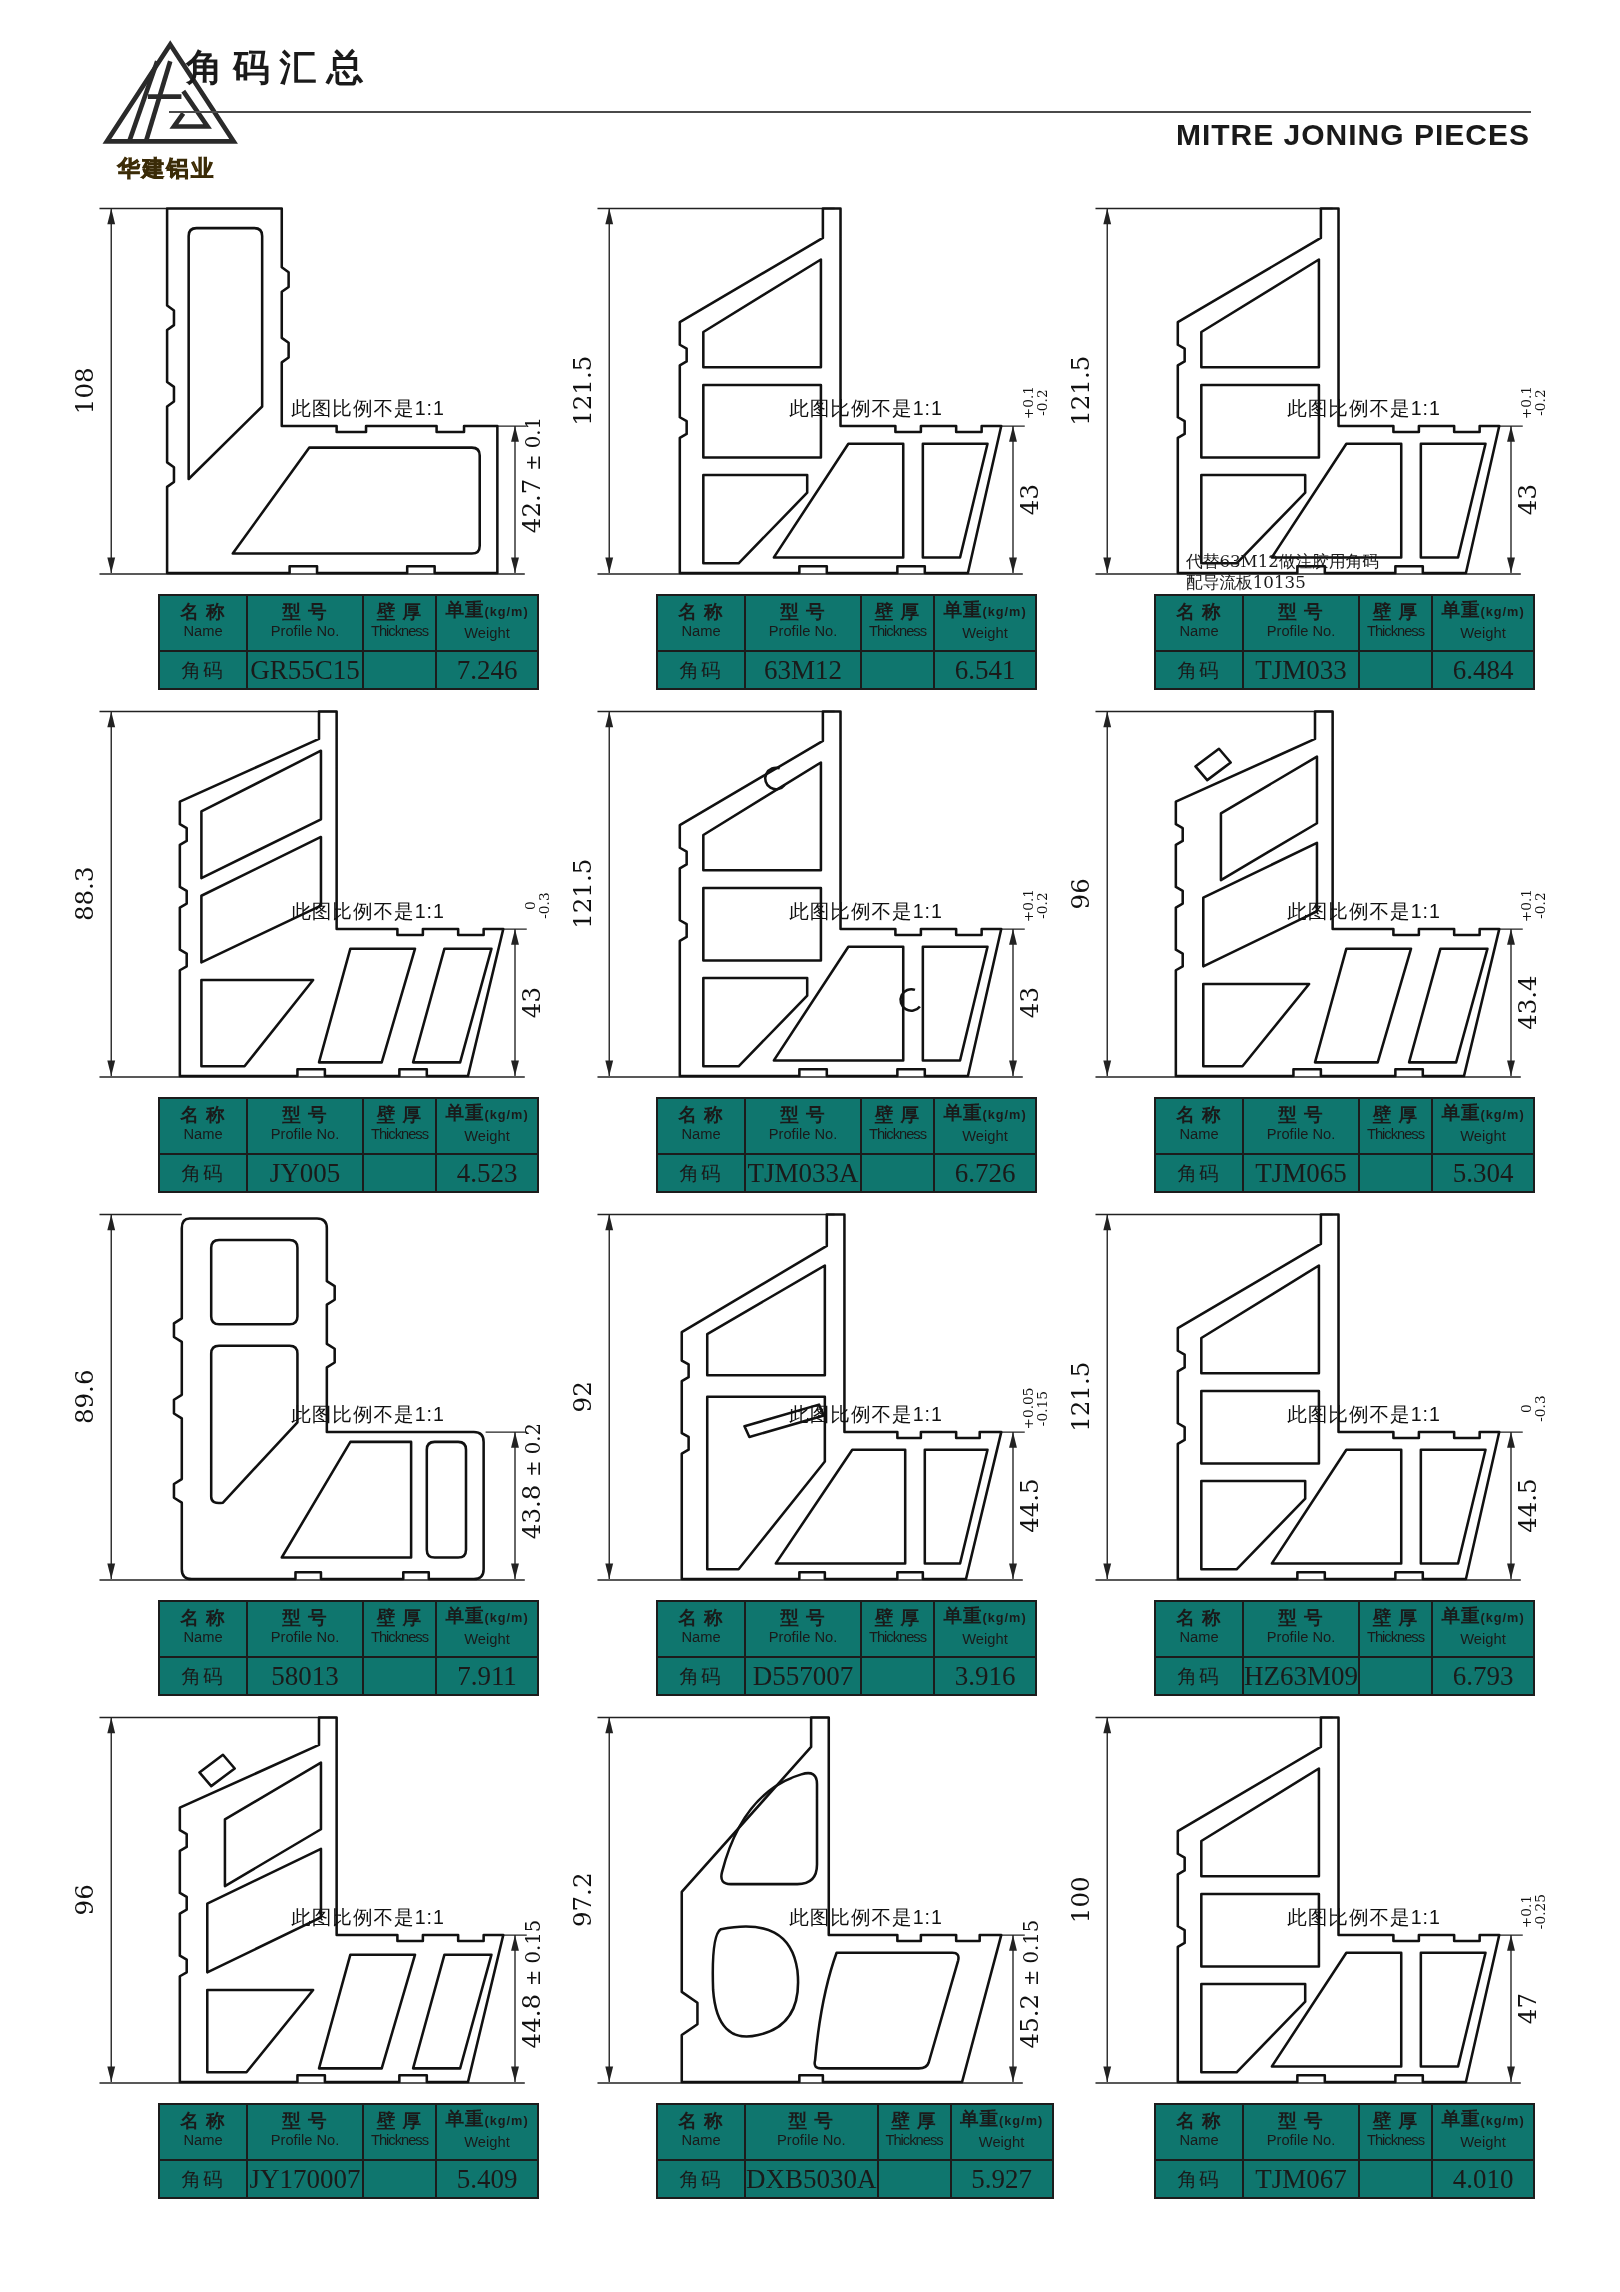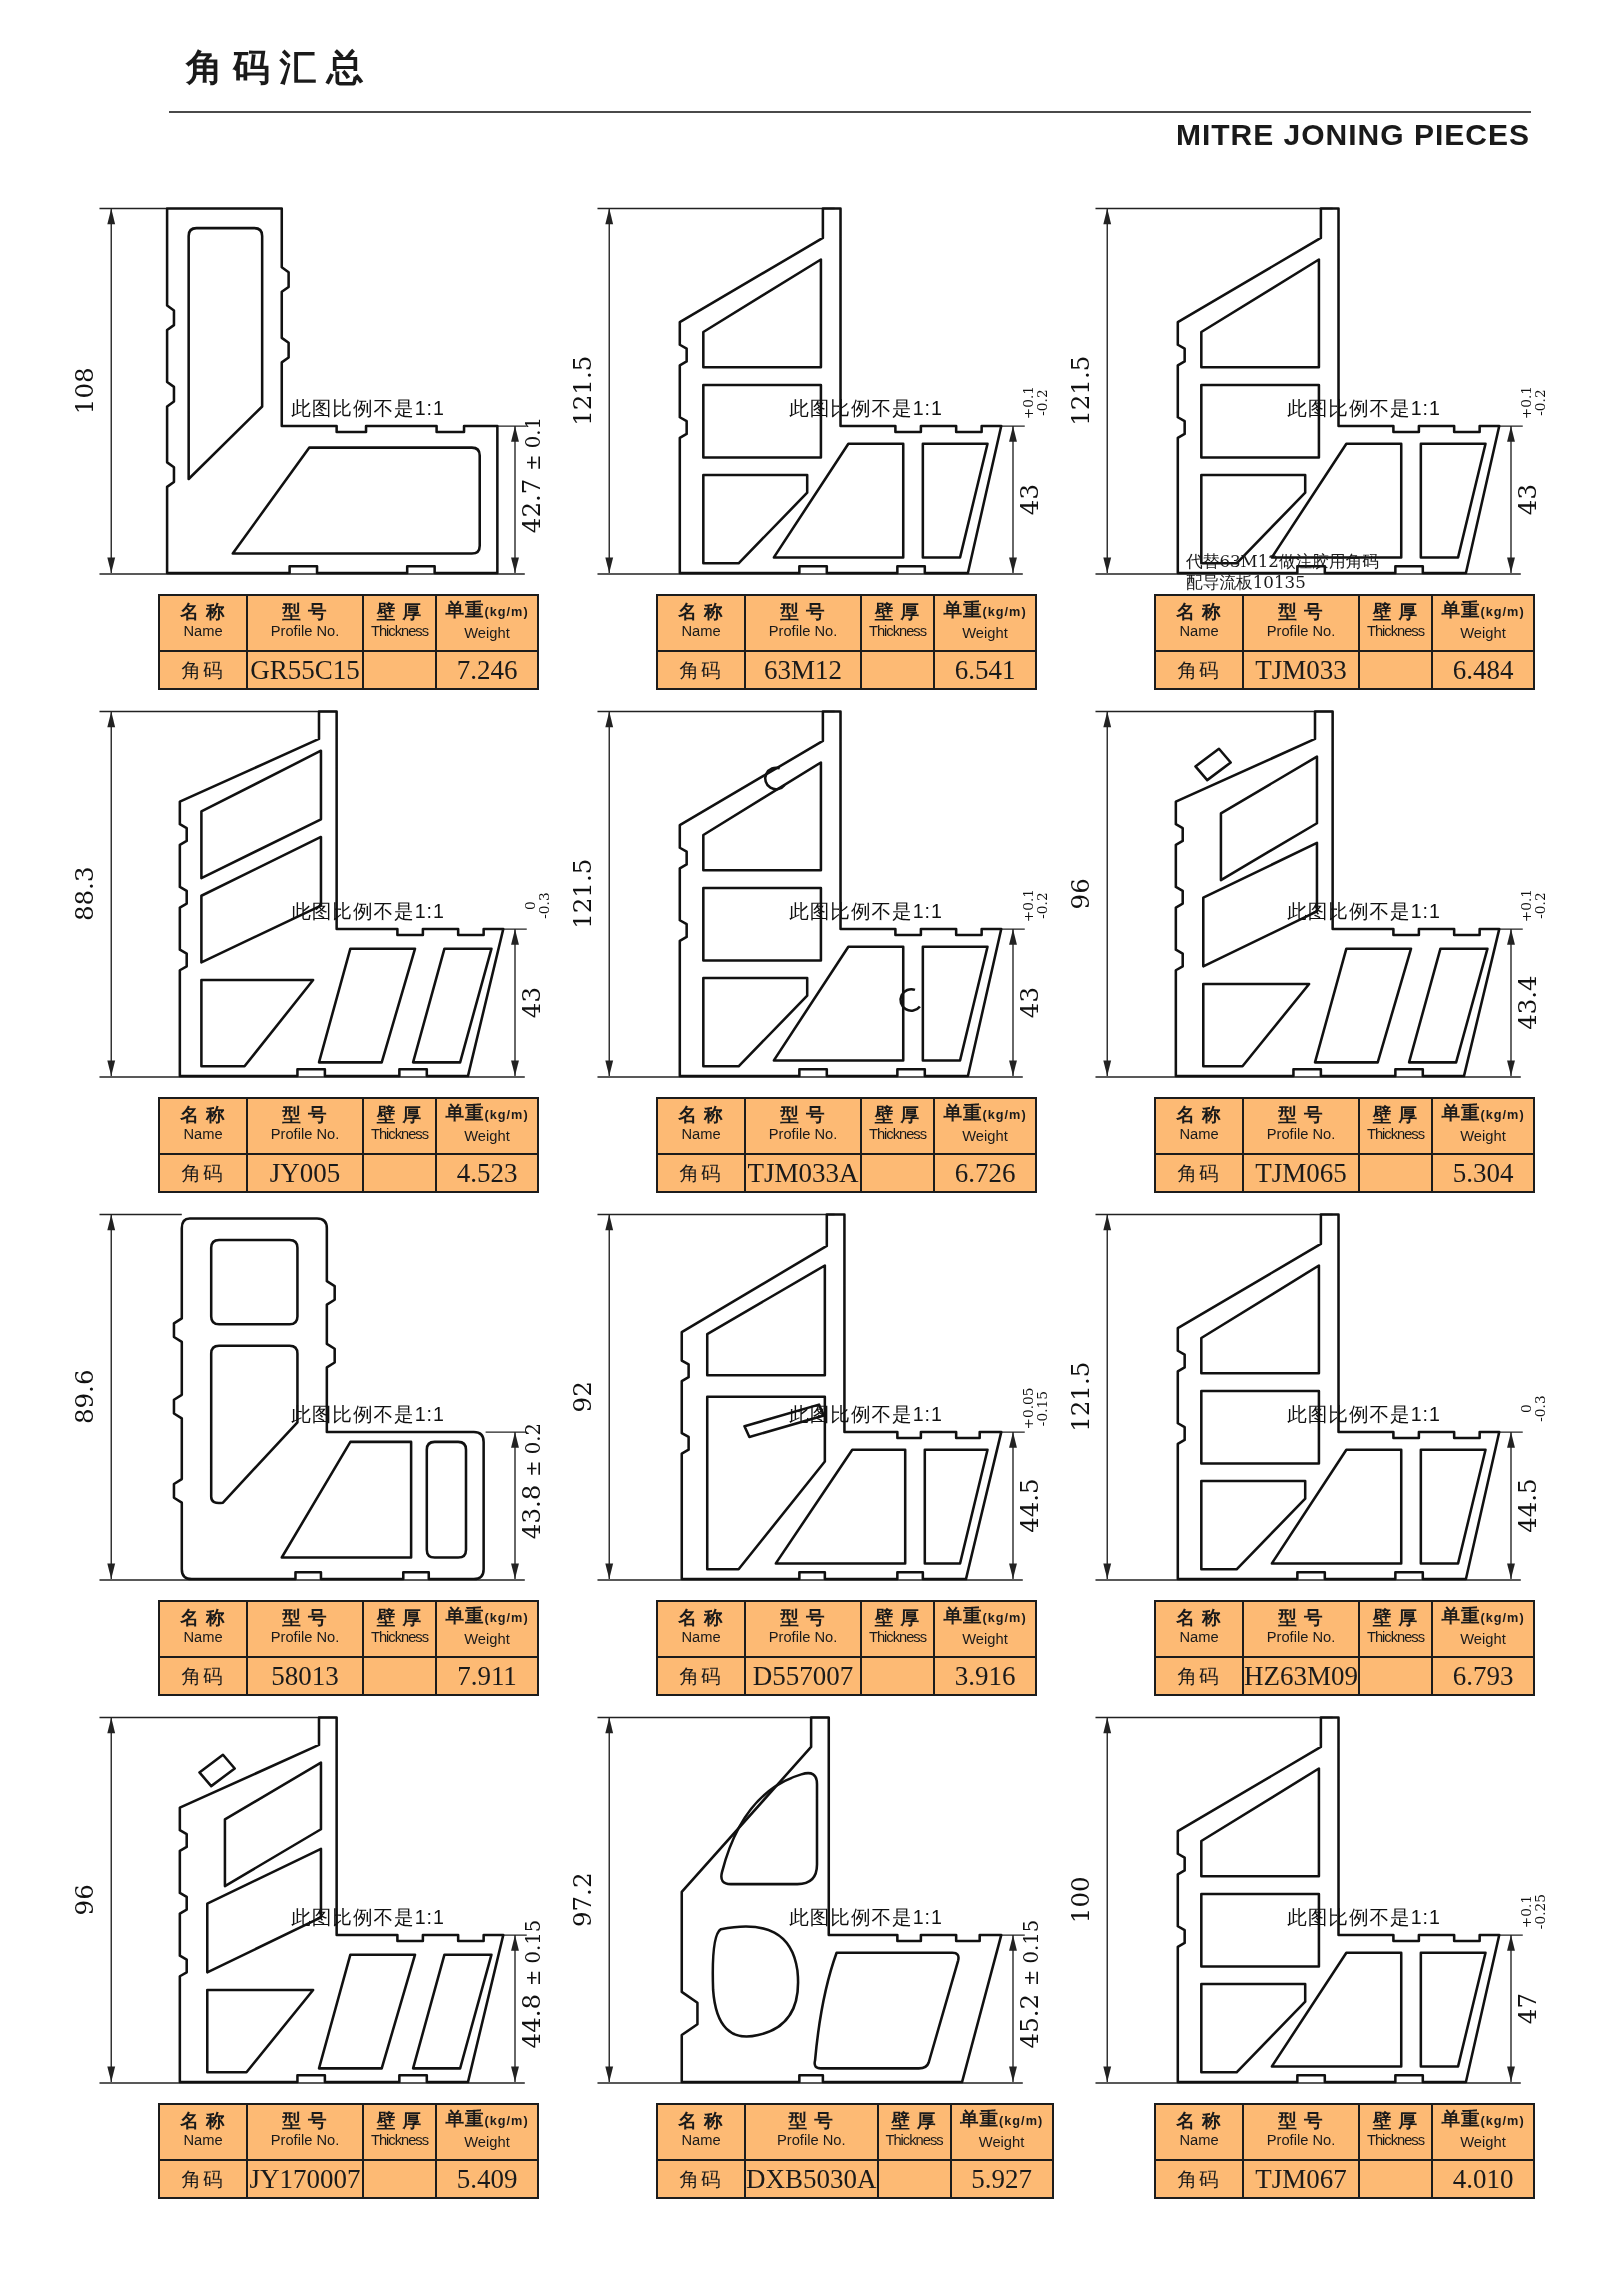--- a/index.html
+++ b/index.html
@@ -14,21 +14,21 @@
   .header-rule{position:absolute;left:169px;top:111px;width:1362px;height:2px;background:#4a4a4a;}
   .subtitle{position:absolute;right:90px;top:118px;font-size:30px;font-weight:700;letter-spacing:1px;}
   
   #grid{position:absolute;left:74px;top:173px;width:1494px;display:grid;
         grid-template-columns:repeat(3,1fr);grid-auto-rows:503px;}
   .cell{position:relative;}
   .cell svg{position:absolute;left:0;top:0;}
   .note-lines{position:absolute;left:116px;top:378px;font-size:16.7px;line-height:20.6px;
               font-family:"DejaVu Serif","Liberation Serif",serif;}
   
-  .spec{position:absolute;left:84px;top:421px;border-collapse:collapse;background:#fdba74;}
+  .spec{position:absolute;left:84px;top:421px;border-collapse:collapse;background:#0f766e;}
   .spec th,.spec td{border:2px solid #1c1c1c;padding:0;text-align:center;vertical-align:middle;}
   .spec th:nth-child(1),.spec td:nth-child(1){width:86px;}
   .spec th:nth-child(2),.spec td:nth-child(2){width:114px;}
   .spec th:nth-child(3),.spec td:nth-child(3){width:71px;}
   .spec th:nth-child(4),.spec td:nth-child(4){width:100px;}
   .spec .cn{font-size:18.6px;font-weight:600;letter-spacing:1px;line-height:23.5px;padding-top:2px;}
   .spec .en{font-size:14.7px;font-weight:400;line-height:17.6px;padding-bottom:8px;}
   .spec .en.squeeze{letter-spacing:-1px;}
   .spec .unit{font-size:12.7px;font-weight:600;}
   .spec tr.vals td{height:36px;font-size:27px;font-family:Liberation Serif, serif;}
@@ -40,20 +40,32 @@
   
   .footer-note{position:absolute;left:0;top:2217px;width:100%;text-align:center;
                font-size:24.5px;font-weight:700;letter-spacing:2px;
                font-family:"DejaVu Serif","Liberation Serif",serif;}
 </style>
 </head>
 <body>
 
 <div class="page">
 
+  <div class="logo">
+    <svg width="157" height="110" viewBox="0 0 160 118">
+      <g fill="none" stroke="#2a2a2a" stroke-width="5" stroke-linejoin="miter">
+        <path d="M84,8 L152,112 H16 Z"></path>
+        <path d="M84,26 L58,112"></path>
+        <path d="M70,26 L40,112"></path>
+        <path d="M60,64 H96"></path>
+        <path d="M98,58 L124,96 H88 L98,82"></path>
+      </g>
+    </svg>
+    <div class="logo-text">华建铝业</div>
+  </div>
 
   <h1 class="page-title">角码汇总</h1>
   <div class="header-rule"></div>
   <div class="subtitle">MITRE JONING PIECES</div>
 
   <main id="grid">
       <div class="cell">
         <svg width="490" height="416" viewBox="0 0 500 424">
           <g stroke="#222" stroke-width="1.4">
             <line x1="38" y1="36" x2="38" y2="408"></line>

